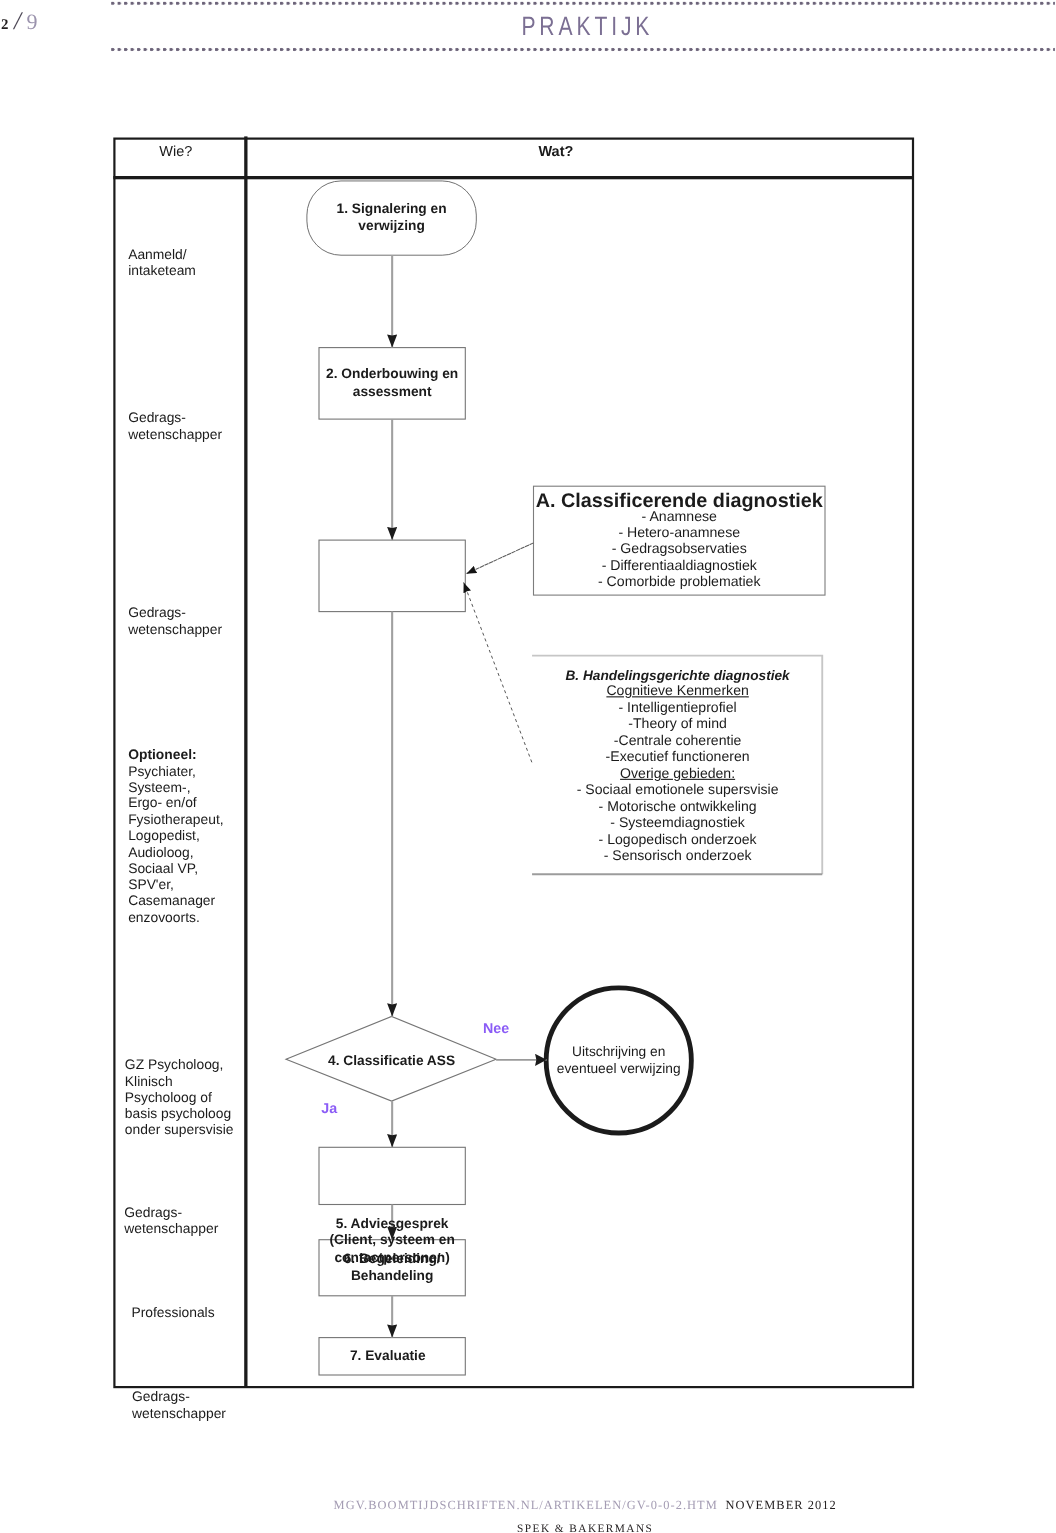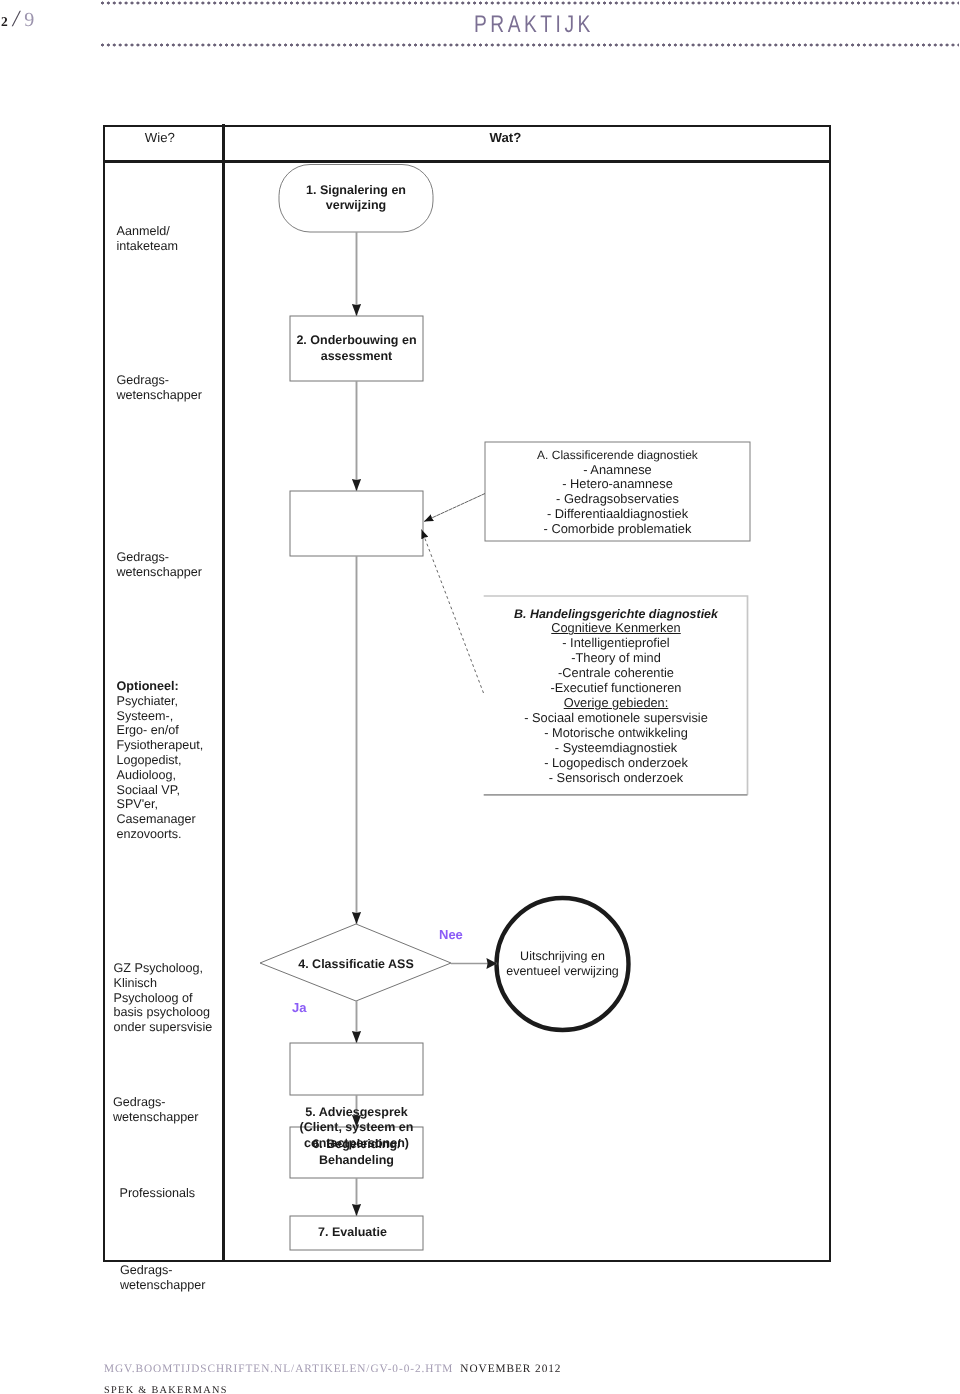--- a/index.html
+++ b/index.html
@@ -49,28 +49,28 @@
 .canvas{position:absolute;left:0;top:0;width:960px;height:1394px;overflow:visible;}
 
 
 .node{position:absolute;text-align:center;font-size:12.5px;line-height:15.1px;color:#1b1b1b;
   white-space:pre-line;display:flex;align-items:center;justify-content:center;}
 .node.b{font-weight:bold;}
 .elabel{position:absolute;font-size:13px;font-weight:bold;color:#8b5cf6;}
 
 
 .dbox{position:absolute;text-align:center;color:#1b1b1b;}
-.dbox .t{font-weight:normal;font-size:12px;line-height:14.7px;}
+.dbox .t{font-weight:bold;font-size:18px;line-height:14.7px;}
 .dbox .li{font-size:12.85px;line-height:14.7px;}
 .dbox.bb .t{font-weight:bold;font-style:italic;font-size:12.45px;line-height:14.95px;}
 .dbox.bb .sh{font-size:12.8px;text-decoration:underline;}
 .dbox.bb .li{font-size:12.8px;line-height:14.95px;}
 
 
-.ft{position:absolute;left:0;width:960px;box-sizing:border-box;white-space:nowrap;
+.ft{position:absolute;left:0;width:960px;box-sizing:border-box;text-align:center;white-space:nowrap;
   font-family:"Liberation Serif",serif;}
 .ft1{top:1363px;font-size:11.3px;padding-left:104px;}
 .ft1 .u{color:#a49cb3;letter-spacing:.95px;text-transform:uppercase;font-variant:small-caps;}
 .ft1 .d{color:#231f20;letter-spacing:.95px;padding-left:7px;text-transform:uppercase;font-variant:small-caps;}
 .ft2{top:1385px;font-size:10.3px;padding-left:104px;color:#231f20;letter-spacing:1.3px;text-transform:uppercase;font-variant:small-caps;}
 </style>
 </head>
 <body>
 
 <div class="page">

